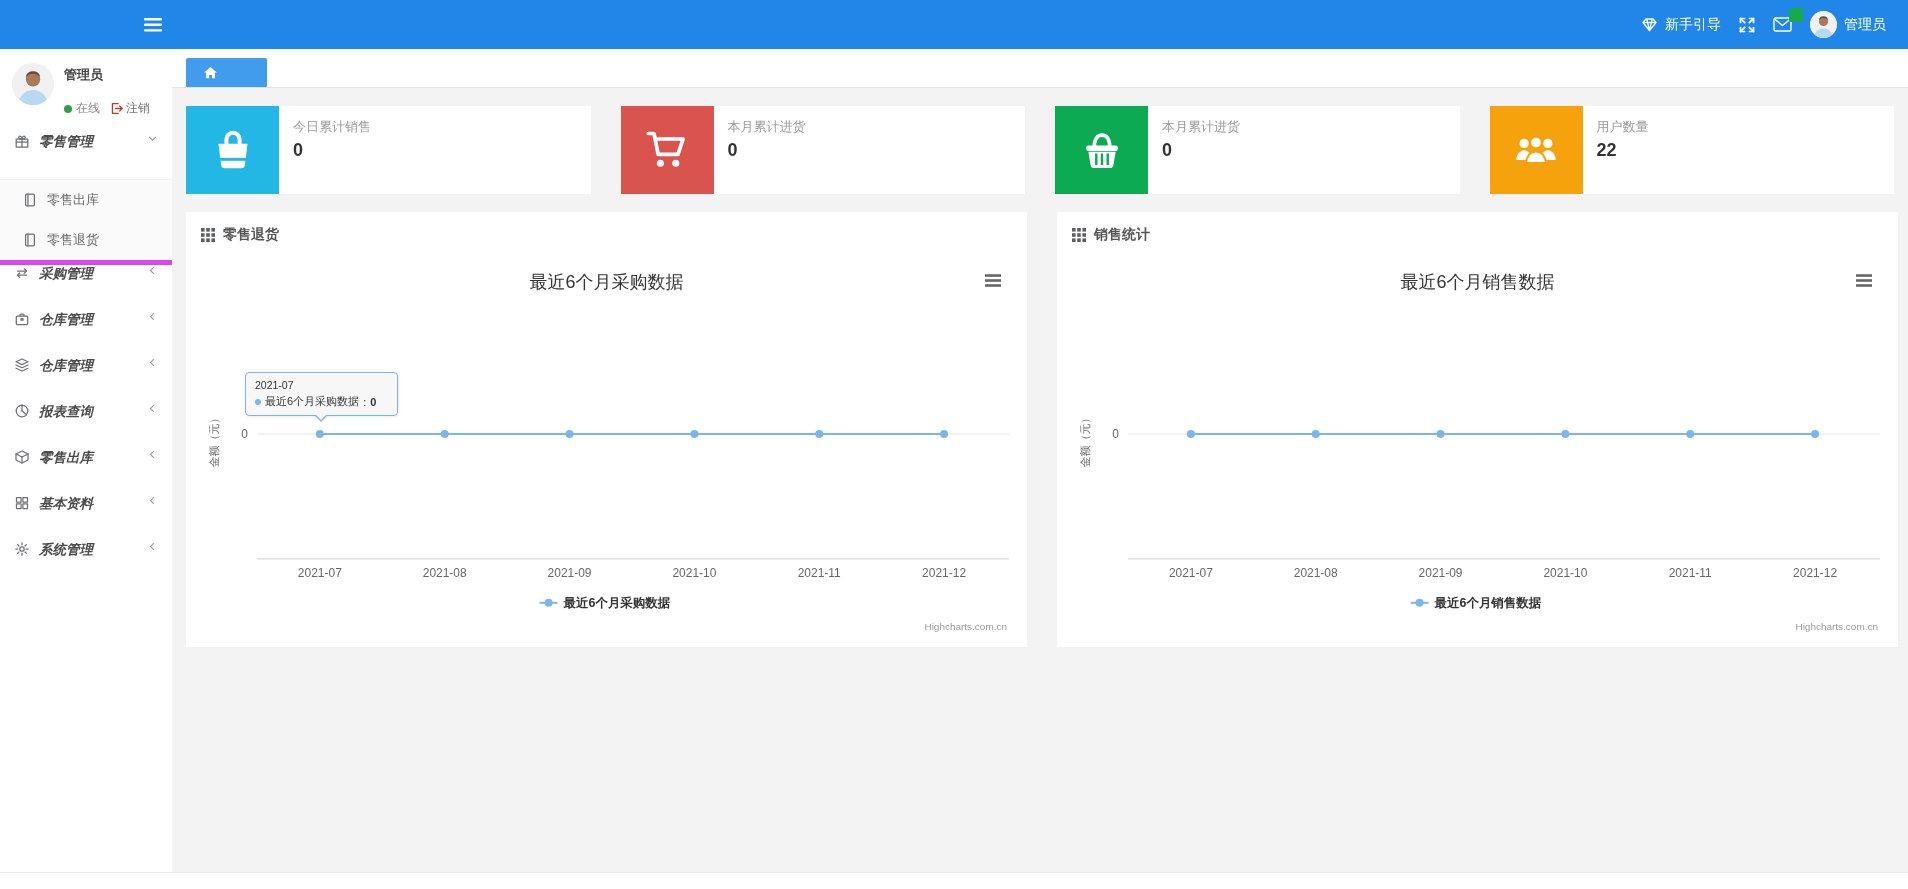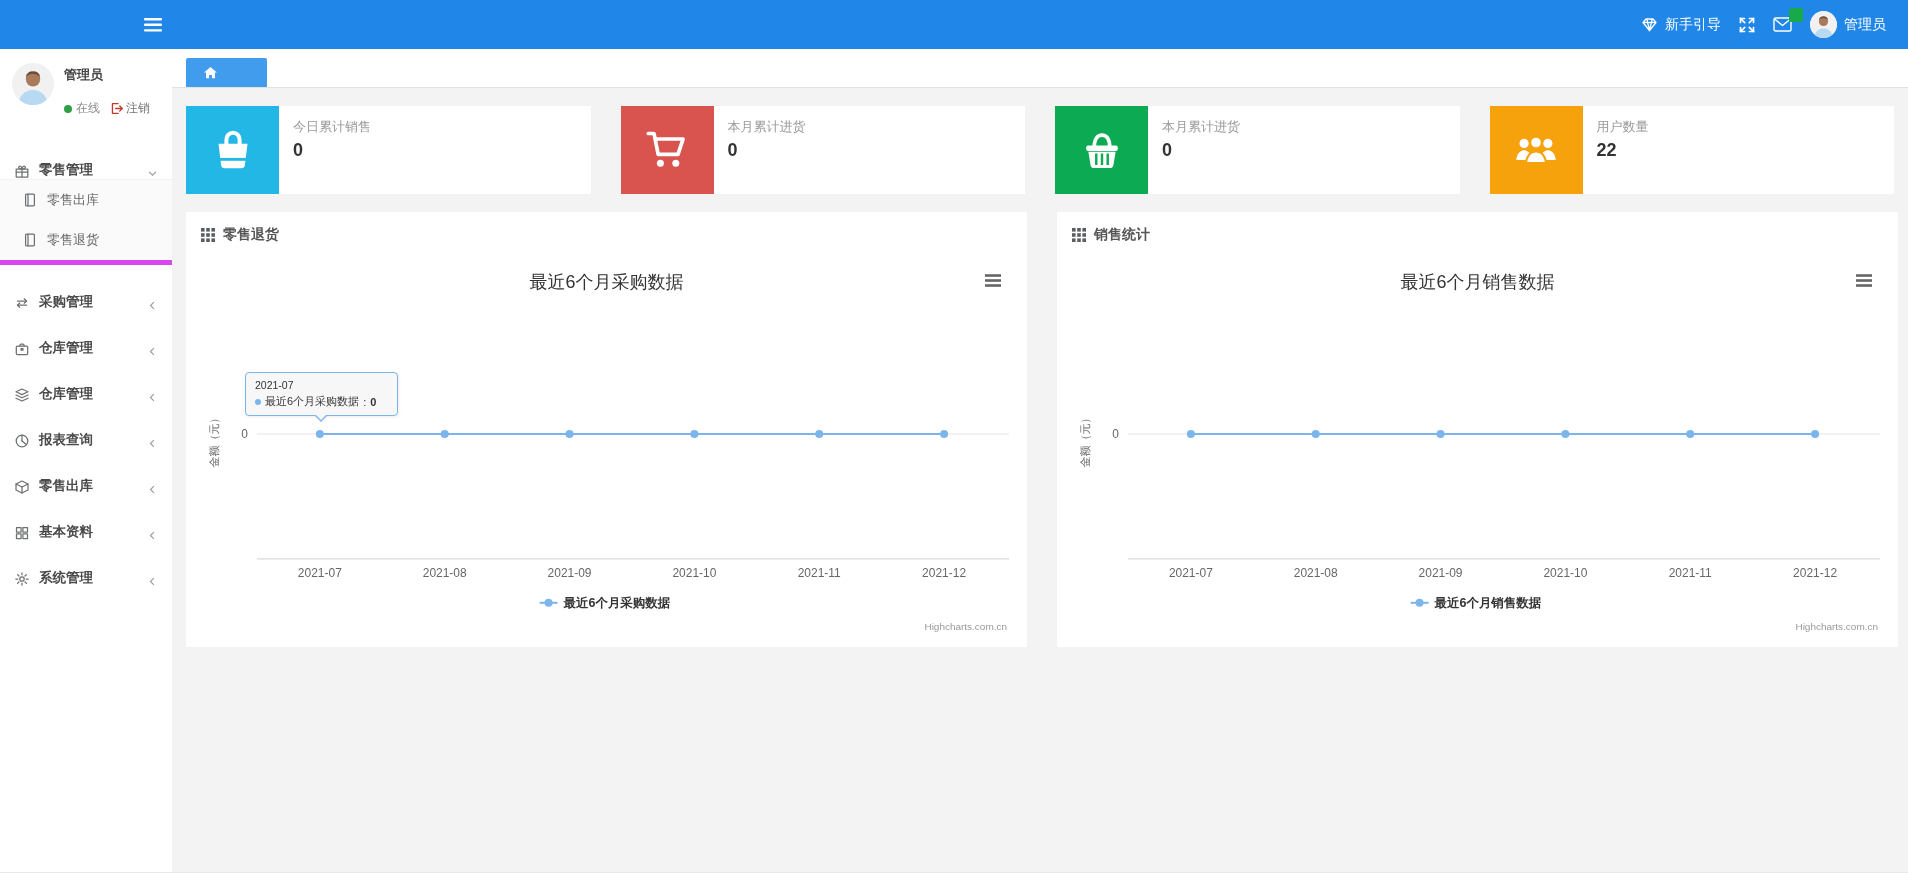--- a/index.html
+++ b/index.html
@@ -19,22 +19,22 @@
   .avatar { border-radius:50%; overflow:hidden; background:#f2f2f2; display:block; }
 
   
   .sidebar { position:absolute; top:49px; left:0; bottom:17px; width:172px; background:#fff; }
   .side-user { display:flex; align-items:flex-start; gap:10px; padding:14px 10px 16px 12px; }
   .side-user .uname { font-size:13px; color:#444; font-weight:bold; padding-top:3px; }
   .side-user .usub { display:flex; align-items:center; gap:4px; margin-top:16px; font-size:12px; color:#888; }
   .dot { width:8px; height:8px; border-radius:50%; display:inline-block; }
   .logout { display:flex; align-items:center; gap:3px; margin-left:6px; color:#777; cursor:pointer; }
   .menu { list-style:none; }
-  .menu-item { position:relative; display:flex; align-items:flex-end; gap:9px; height:46px;
-    padding:0 14px; font-size:13.5px; font-weight:bold; color:#4a4a4a; cursor:pointer; }
+  .menu-item { position:relative; display:flex; align-items:flex-start; gap:9px; height:46px;
+    padding:0 14px; font-size:13.5px; font-weight:bold; color:#4a4a4a; cursor:pointer;font-style:italic; }
   .menu-item .chev { margin-left:auto; display:flex; }
   .submenu { list-style:none; background:#fafafa; border-top:1px solid #f1f1f1; border-bottom:5px solid #d946ef; }
   .submenu-item { display:flex; align-items:center; gap:9px; height:40px; padding:0 14px 0 22px;
     font-size:13px; color:#666; cursor:pointer; }
   .i16 { width:16px; height:16px; flex:0 0 16px; stroke:#6e7173; fill:none;
     stroke-width:1.25; stroke-linecap:round; stroke-linejoin:round; }
 
   
   .main { position:absolute; top:49px; left:172px; right:0; bottom:17px; background:#f3f3f4; overflow:hidden; }
   .tabbar { height:39px; background:#fff; border-bottom:1px solid #e2e2e2; display:flex; align-items:flex-end; }

